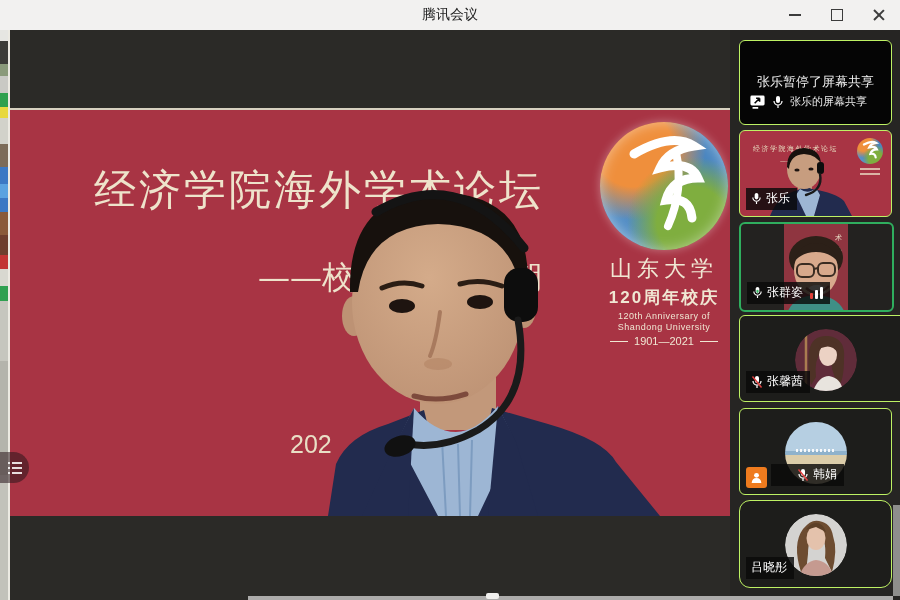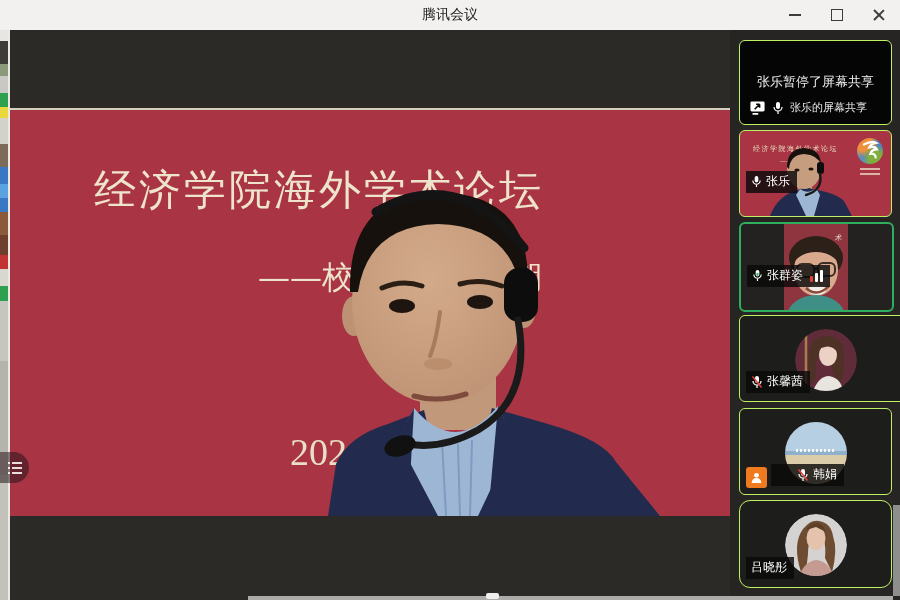--- a/index.html
+++ b/index.html
@@ -31,22 +31,22 @@
 
   
   .main-stage{position:absolute;left:10px;top:30px;width:720px;height:570px;background:#2b2a27;}
   .slide{position:absolute;left:0;top:78px;width:720px;height:406px;background:#a83444;
          border-top:2px solid #d6d0bf;overflow:hidden;}
   .slide-title{position:absolute;left:84px;top:52px;font-family:"DejaVu Serif","Liberation Serif",serif;
                font-size:42px;letter-spacing:3px;color:#eee3cb;white-space:nowrap;}
   .slide-sub{position:absolute;top:146px;font-family:"DejaVu Serif","Liberation Serif",serif;
              font-size:32px;color:#eee3cb;white-space:nowrap;}
   .sub-left{left:248px;} .sub-right{left:500px;}
-  .slide-year{position:absolute;left:280px;top:320px;font-family:Liberation Serif, serif;
-              font-size:38px;color:#e9dfc6;}
+  .slide-year{position:absolute;left:280px;top:320px;font-family:Liberation Sans, sans-serif;
+              font-size:25px;color:#e9dfc6;}
   
   .logo-wrap{position:absolute;left:566px;top:12px;width:176px;text-align:center;color:#f0e7d3;}
   .logo-circle{position:relative;width:128px;height:128px;margin:0 auto;border-radius:50%;
       background:
         radial-gradient(circle at 72% 78%, #7fae3f 0 26%, rgba(127,174,63,0) 48%),
         radial-gradient(circle at 26% 20%, #ef8f3c 0 28%, rgba(239,143,60,0) 52%),
         radial-gradient(circle at 58% 42%, #4a86c0 0 42%, rgba(74,134,192,0) 75%),
         #5a93c8;
       box-shadow:0 0 10px rgba(255,255,255,.35), inset 0 0 14px rgba(255,255,255,.45);}
   .logo-circle svg{position:absolute;left:0;top:0;}
@@ -73,35 +73,35 @@
   .panel{position:absolute;left:739px;width:151px;background:#1d1d1b;border:1px solid #bef264;
          border-radius:6px;overflow:hidden;cursor:pointer;}
   .p-notice{top:40px;height:83px;background:#050505;}
   .p-zl{top:130px;height:85px;background:#a83444;}
   .p-zqz{top:222px;height:86px;background:#232220;border:2px solid #2fae5e;}
   .p-zxq{top:315px;height:85px;padding-left:20px;}
   .p-hj{top:408px;height:85px;}
   .p-lxt{top:500px;height:86px;border-radius:11px;}
 
   .notice-msg{position:absolute;left:0;top:32px;width:100%;text-align:center;font-size:13px;color:#f2f2f2;}
-  .notice-row{position:absolute;left:9px;bottom:9px;display:flex;align-items:center;gap:6px;color:#ececec;font-size:11px;}
+  .notice-row{position:absolute;left:9px;bottom:15px;display:flex;align-items:center;gap:6px;color:#ececec;font-size:11px;}
 
   
   .mini-title{position:absolute;left:13px;top:13px;font-family:"DejaVu Serif","Liberation Serif",serif;
               font-size:7px;letter-spacing:1.5px;color:#e8ddc0;white-space:nowrap;}
   .mini-sub{position:absolute;left:40px;top:26px;font-family:"DejaVu Serif","Liberation Serif",serif;
             font-size:6px;color:#e8ddc0;}
   .mini-logo{position:absolute;right:8px;top:7px;width:26px;height:26px;border-radius:50%;
       background:
         radial-gradient(circle at 72% 78%, #7fae3f 0 26%, rgba(127,174,63,0) 48%),
         radial-gradient(circle at 26% 20%, #ef8f3c 0 28%, rgba(239,143,60,0) 52%),
         radial-gradient(circle at 58% 42%, #4a86c0 0 42%, rgba(74,134,192,0) 75%),#5a93c8;}
   .mini-logo-lines i{position:absolute;right:11px;display:block;width:20px;height:2px;background:rgba(236,223,198,.75);}
   .mini-man{position:absolute;left:0;bottom:0;}
-  .thumb-tag{left:6px;bottom:23px;}
+  .thumb-tag{left:6px;bottom:6px;}
 
   
   .zqz-strip{position:absolute;left:43px;top:0;width:64px;height:100%;background:#8f3540;overflow:hidden;}
   .zqz-frag{position:absolute;font-size:7px;color:#e8dcc4;font-family:"DejaVu Serif",serif;}
   .level-bars{display:inline-flex;align-items:flex-end;gap:2px;margin-left:3px;}
   .level-bars i{display:block;width:3px;border-radius:1px;}
   .lb1{height:6px;background:#e04038;} .lb2{height:9px;background:#fff;} .lb3{height:12px;background:#fff;}
 
   
   .avatar{position:absolute;left:50%;transform:translateX(-50%);top:13px;width:62px;height:62px;border-radius:50%;overflow:hidden;}
@@ -143,20 +143,39 @@
 
   <div class="left-strip"></div>
 
   <div class="main-stage">
     <div class="slide">
       <div class="slide-title">经济学院海外学术论坛</div>
       <div class="slide-sub sub-left">——校</div>
       <div class="slide-sub sub-right">期</div>
       <div class="slide-year">202</div>
 
+      <div class="logo-wrap">
+        <div class="logo-circle">
+          <svg width="128" height="128" viewBox="0 0 128 128">
+            <path d="M34 32 Q72 10 94 24 Q68 28 60 46 Q90 38 98 56 Q72 56 66 78 Q90 74 92 96" fill="none" stroke="#fff" stroke-width="9" stroke-linecap="round"></path>
+            <path d="M76 30 Q84 68 68 104" fill="none" stroke="#fff" stroke-width="8" stroke-linecap="round"></path>
+          </svg>
+        </div>
+        <div class="logo-uni">山东大学</div>
+        <div class="logo-anniv">120周年校庆</div>
+        <div class="logo-en">
+          <div>120th Anniversary of</div>
+          <div>Shandong University</div>
+        </div>
+        <div class="logo-years">
+          <i></i>
+            <span>1901—2021</span>
+            <i></i>
+        </div>
+      </div>
 
       <svg class="man" style="position:absolute;left:0;top:0;" width="718" height="406" viewBox="0 0 718 406">
         <defs>
           <radialGradient id="skin" cx="45%" cy="38%" r="70%">
             <stop offset="0%" stop-color="#d4ab8a"></stop>
               <stop offset="100%" stop-color="#bd9274"></stop>
           </radialGradient>
         </defs>
 
         <rect x="410" y="250" width="76" height="70" rx="18" fill="#c2987a"></rect>

